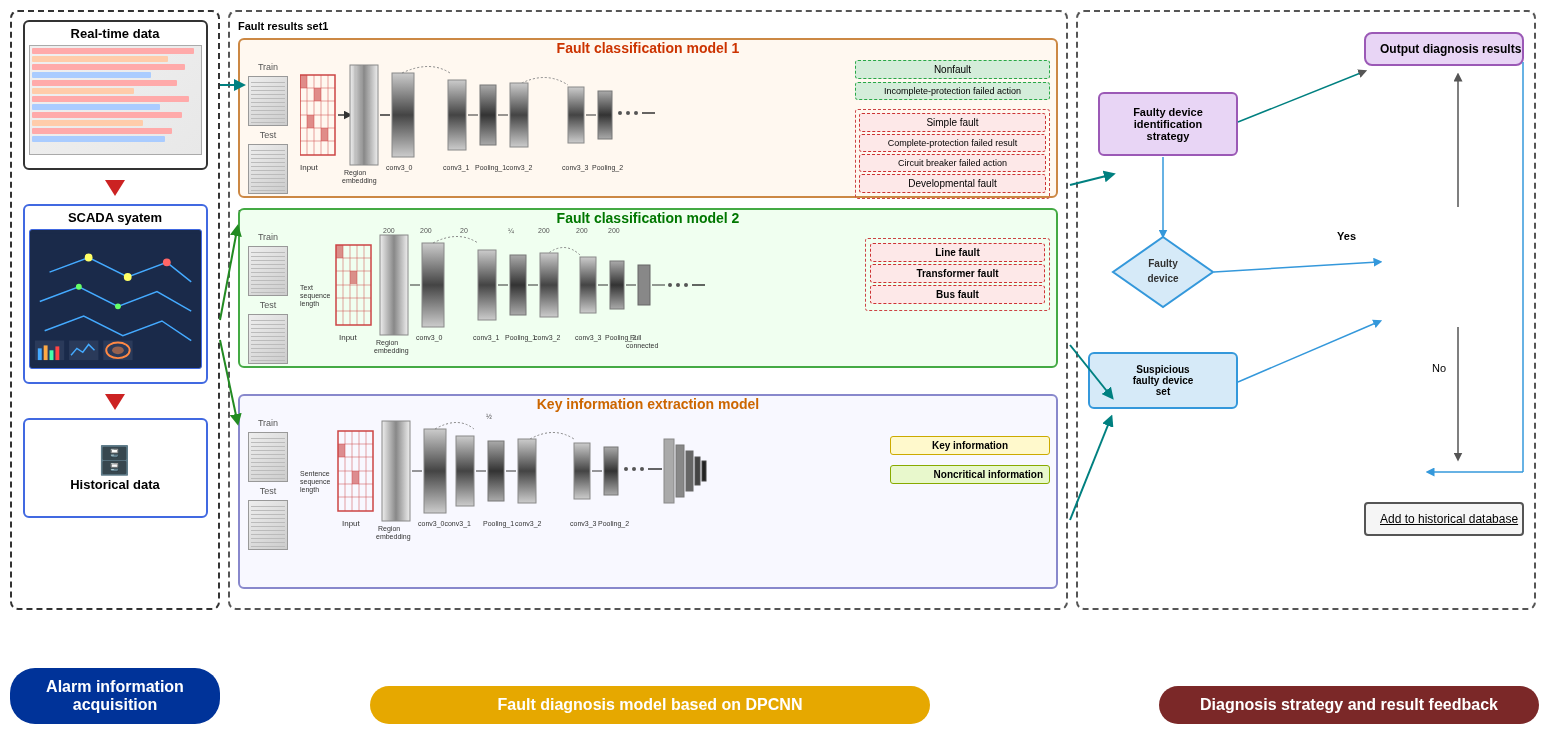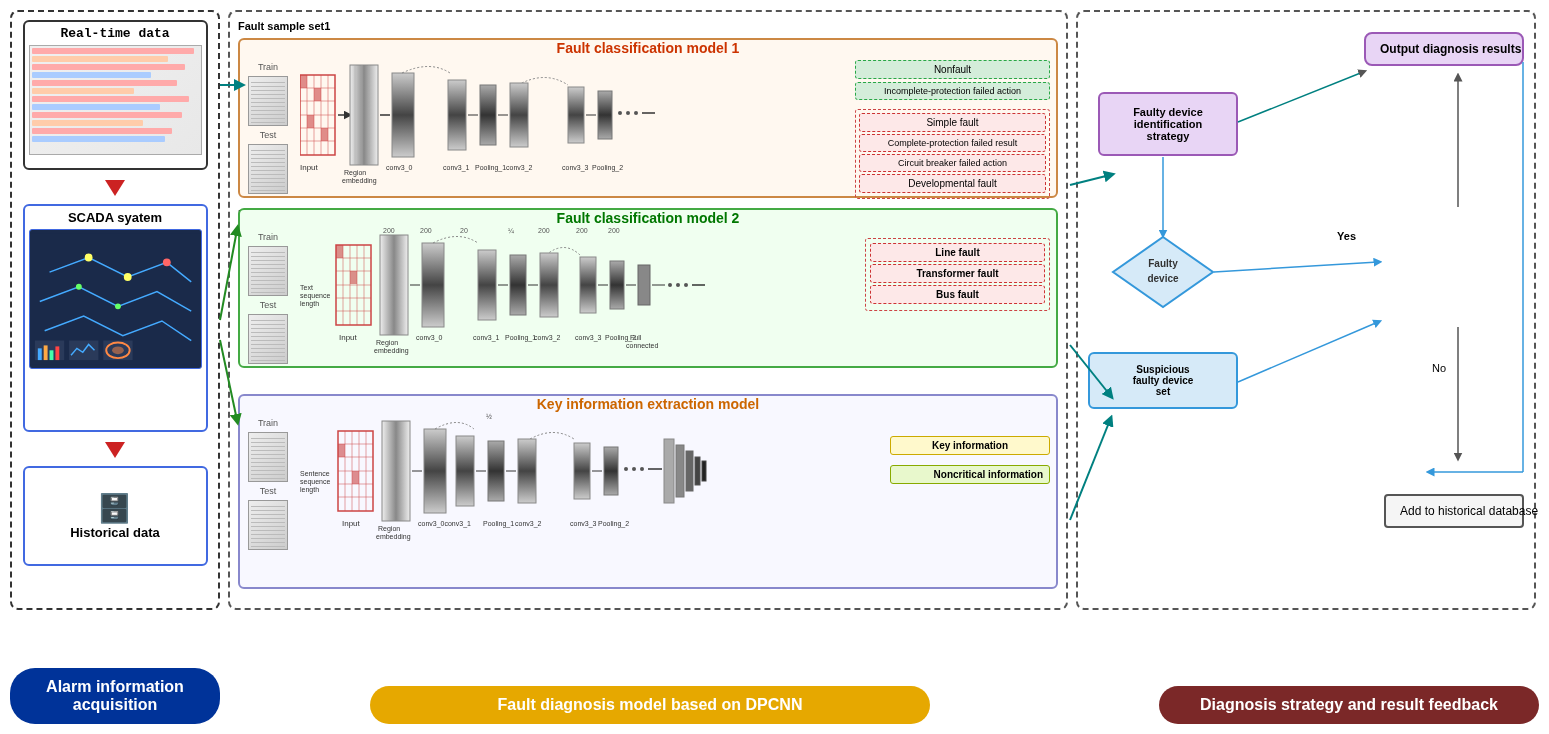--- a/index.html
+++ b/index.html
@@ -40,21 +40,20 @@
       margin: 0 auto 10px auto;
       padding: 4px;
       text-align: center;
     }
 
     .real-time-title {
       font-weight: bold;
       font-size: 13px;
       text-align: center;
       margin-bottom: 4px;
-      font-family: Liberation Mono, monospace;
     }
 
     .data-screen {
       width: 100%;
       height: 110px;
       background: linear-gradient(135deg, #f0f0f0 0%, #e8e8e8 100%);
       border: 1px solid #aaa;
       position: relative;
       overflow: hidden;
     }
@@ -67,21 +66,21 @@
     .data-line {
       height: 6px;
       margin: 2px 2px;
       border-radius: 1px;
     }
 
     .scada-box {
       border: 2px solid #4169E1;
       border-radius: 6px;
       width: 185px;
-      height: 228px;
+      height: 180px;
       margin: 0 auto 10px auto;
       padding: 4px;
       text-align: center;
     }
 
     .scada-title {
       font-weight: bold;
       font-size: 13px;
       text-align: center;
       margin-bottom: 4px;
@@ -405,21 +404,21 @@
     <div class="historical-box">
       <div>
         <span class="db-icon">🗄️</span>
         <div class="historical-title">Historical data</div>
       </div>
     </div>
   </div>
 
   <div class="section-middle">
 
-    <div style="position:absolute;top:8px;left:8px;font-size:11px;font-weight:bold;">Fault sample set1</div>
+    <div style="position:absolute;top:8px;left:8px;font-size:11px;font-weight:bold;">Fault results set1</div>
 
     <div style="position:absolute;top:196px;left:8px;font-size:11px;font-weight:bold;">Fault sample set2</div>
 
     <div style="position:absolute;top:382px;left:8px;font-size:11px;font-weight:bold;line-height:1.3;">Alarm information<br>statement set</div>
 
     <div class="model-box model-box-1" style="position:absolute;top:26px;left:8px;right:8px;height:160px;">
       <div class="model-title model-title-1">Fault classification model 1</div>
 
       <div style="position:absolute;left:8px;top:22px;">
         <div class="train-test">
@@ -754,21 +753,21 @@
         <text x="55" y="35" text-anchor="middle" font-size="10" font-weight="bold" fill="#333">Faulty</text>
         <text x="55" y="50" text-anchor="middle" font-size="10" font-weight="bold" fill="#333">device</text>
       </svg>
     </div>
 
 
     <div style="position:absolute;top:218px;right:178px;font-size:11px;font-weight:bold;">Yes</div>
 
     <div style="position:absolute;top:350px;right:88px;font-size:11px;font-weight:normal;">No</div>
 
-    <div style="position:absolute;bottom:80px;right:10px;width:140px;">
+    <div style="position:absolute;bottom:72px;right:10px;width:160px;text-decoration:underline;">
       <div class="add-hist">Add to historical database</div>
     </div>
 
     <svg style="position:absolute;top:0;left:0;width:100%;height:100%;pointer-events:none;">
 
       <line x1="160" y1="110" x2="285" y2="60" stroke="#008080" stroke-width="1.5" marker-end="url(#arrT)"></line>
 
       <line x1="85" y1="145" x2="85" y2="222" stroke="#3498db" stroke-width="1.5" marker-end="url(#arrB)"></line>
 
       <line x1="136" y1="260" x2="300" y2="250" stroke="#3498db" stroke-width="1.5" marker-end="url(#arrB)"></line>

